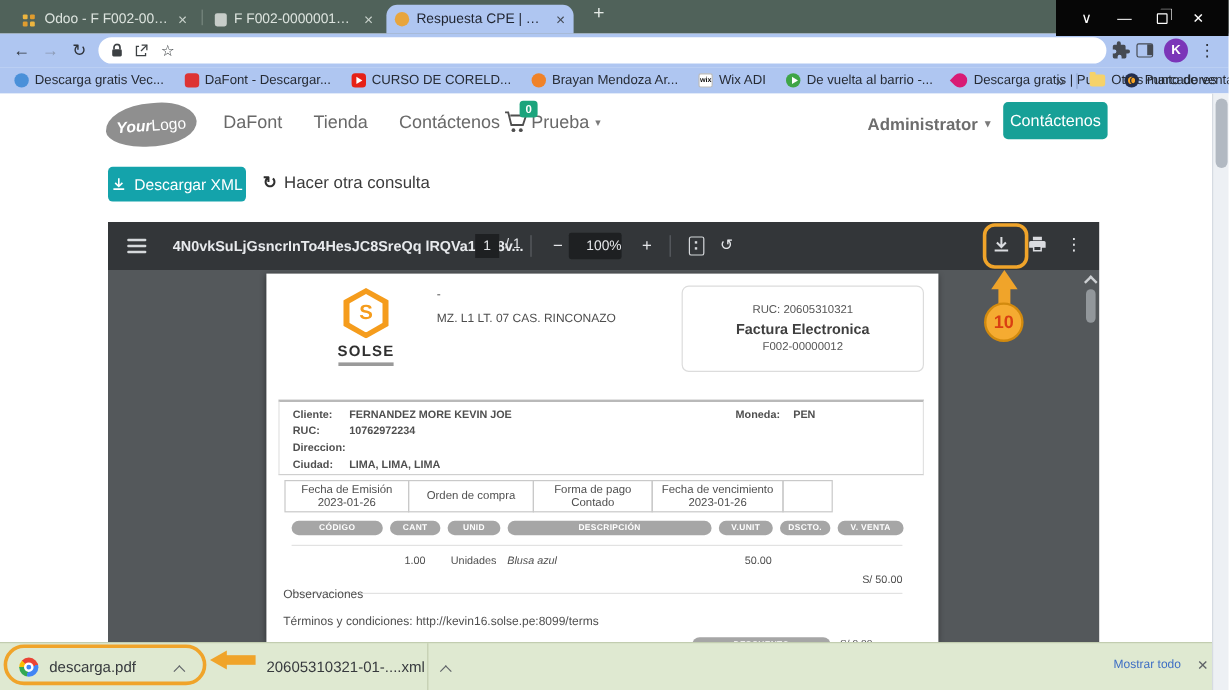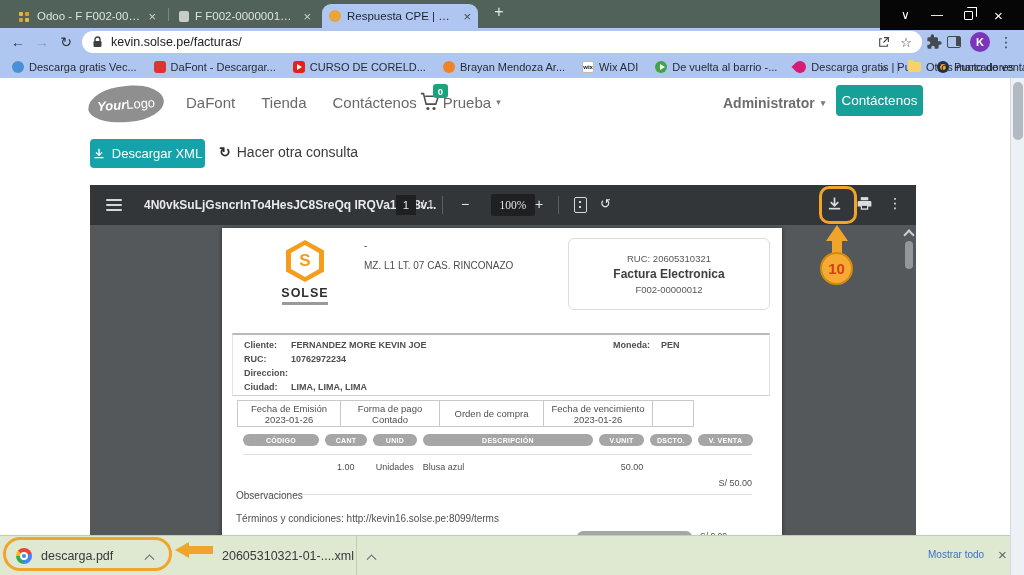--- a/index.html
+++ b/index.html
@@ -75,21 +75,21 @@
   
   .pdfv { position:absolute; left:90px; top:107px; width:826px; height:350px; }
   .pdftb { position:absolute; top:0; left:0; width:100%; height:40px; background:#333639; display:flex; align-items:center; color:#e4e6e9; }
   .hamb { margin-left:16px; width:16px; display:flex; flex-direction:column; gap:3px; }
   .hamb i { height:2px; background:#d6d9dc; border-radius:1px; }
   .pdfname { margin-left:22px; font-size:12px; font-weight:600; color:#e8eaed; white-space:nowrap; }
   .pgbox { position:absolute; left:306px; top:10px; width:20px; height:20px; background:#1e2022; text-align:center; line-height:20px; font-size:11.5px; }
   .pgrest { position:absolute; left:331px; top:13px; font-size:11.5px; }
   .tbsep { position:absolute; top:11px; width:1px; height:18px; background:#5b5f64; }
   .zmminus { position:absolute; left:366px; top:11px; font-size:14px; width:18px; text-align:center; }
-  .zmbox { position:absolute; left:401px; top:9px; width:44px; height:22px; background:#1e2022; border-radius:2px; text-align:center; line-height:22px; font-size:11.5px;font-family:Liberation Serif, serif; }
+  .zmbox { position:absolute; left:384px; top:9px; width:44px; height:22px; background:#1e2022; border-radius:2px; text-align:right; line-height:22px; font-size:11.5px; }
   .zmplus { position:absolute; left:440px; top:11px; font-size:14px; width:18px; text-align:center; }
   .fiticon { position:absolute; left:484px; top:12px; width:13px; height:16px; border:1.5px solid #d6d9dc; border-radius:2px; }
   .fiticon::before { content:""; position:absolute; left:4px; top:3px; width:2px; height:2px; background:#d6d9dc; box-shadow:0 5px #d6d9dc; }
   .roticon { position:absolute; left:510px; top:11px; font-size:13px; }
   .pdf-dl { position:absolute; left:737px; top:11px; }
   .pdf-pr { position:absolute; left:767px; top:12px; }
   .pdf-more { position:absolute; left:797px; top:10px; font-size:14px; width:16px; text-align:center; }
   .pdfcanvas { position:absolute; top:40px; left:0; width:100%; height:310px; background:#54585b; overflow:hidden; }
   .pdfscroll-arrow { position:absolute; right:3px; top:3px; width:9px; height:9px; }
   .pdfscroll-arrow::before { content:""; position:absolute; left:1px; top:3px; width:6px; height:6px; border-left:2px solid #cdd0d3; border-top:2px solid #cdd0d3; transform:rotate(45deg); }
@@ -178,21 +178,20 @@
 
   <div class="toolbar">
     <span class="tbicon">←</span>
     <span class="tbicon dim">→</span>
     <span class="tbicon">↻</span>
     <div class="omnibox">
       <svg width="11" height="12">
           <path d="M3 5V3.5a2.5 2.5 0 0 1 5 0V5" fill="none" stroke="#3c4043" stroke-width="1.4"></path>
           <rect x="1.5" y="5" width="8" height="6" rx="1.2" fill="#3c4043"></rect>
         </svg>
-      <span class="url">kevin.solse.pe/facturas/</span>
       <span class="omni-right">
         <svg width="13" height="13" viewBox="0 0 24 24" fill="none" stroke="#3c4043" stroke-width="2">
             <path d="M9 5H5v14h14v-4"></path>
             <path d="M13 3h8v8"></path>
             <path d="M21 3l-9 9"></path>
           </svg>
         <span class="star">☆</span>
       </span>
     </div>
     <svg width="16" height="16" viewBox="0 0 24 24">
@@ -346,48 +345,48 @@
             <span class="lab" style="left:11px;top:47px;">Ciudad:</span>
               <span class="val" style="left:58px;top:47px;">LIMA, LIMA, LIMA</span>
             <span class="lab" style="left:380px;top:5px;">Moneda:</span>
               <span class="val" style="left:428px;top:5px;">PEN</span>
           </div>
           <div class="metatable">
             <div class="mcell" style="width:104px;">
                 <span>Fecha de Emisión</span>
                 <span>2023-01-26</span>
               </div>
+            <div class="mcell" style="width:105px;">
+                <span>Orden de compra</span>
+                <span></span>
+              </div>
             <div class="mcell" style="width:100px;">
                 <span>Forma de pago</span>
                 <span>Contado</span>
-              </div>
-            <div class="mcell" style="width:105px;">
-                <span>Orden de compra</span>
-                <span></span>
               </div>
             <div class="mcell" style="width:110px;">
                 <span>Fecha de vencimiento</span>
                 <span>2023-01-26</span>
               </div>
             <div class="mcell" style="width:42px;"></div>
           </div>
           <div class="pillrow">
             <span class="pill" style="width:76px;">CÓDIGO</span>
             <span class="pill" style="width:42px;">CANT</span>
             <span class="pill" style="width:44px;">UNID</span>
             <span class="pill" style="width:170px;">DESCRIPCIÓN</span>
             <span class="pill" style="width:45px;">V.UNIT</span>
             <span class="pill" style="width:42px;">DSCTO.</span>
             <span class="pill" style="width:55px;">V. VENTA</span>
           </div>
           <div class="itemrow">
             <span style="width:76px;"></span>
             <span style="width:42px;text-align:center;">1.00</span>
             <span style="width:44px;text-align:center;">Unidades</span>
-            <span style="width:170px;">Blusa azul</span>
+            <span style="width:170px;font-style:italic;">Blusa azul</span>
             <span style="width:45px;text-align:right;">50.00</span>
             <span style="width:42px;"></span>
             <span style="width:55px;text-align:right;margin-top:16px;">S/ 50.00</span>
           </div>
           <div class="obs">Observaciones</div>
           <div class="terms">Términos y condiciones: http://kevin16.solse.pe:8099/terms</div>
           <div class="totrow" style="top:260px;">
             <span class="pill">DESCUENTO</span>
               <span class="tval">S/ 0.00</span>
           </div>

